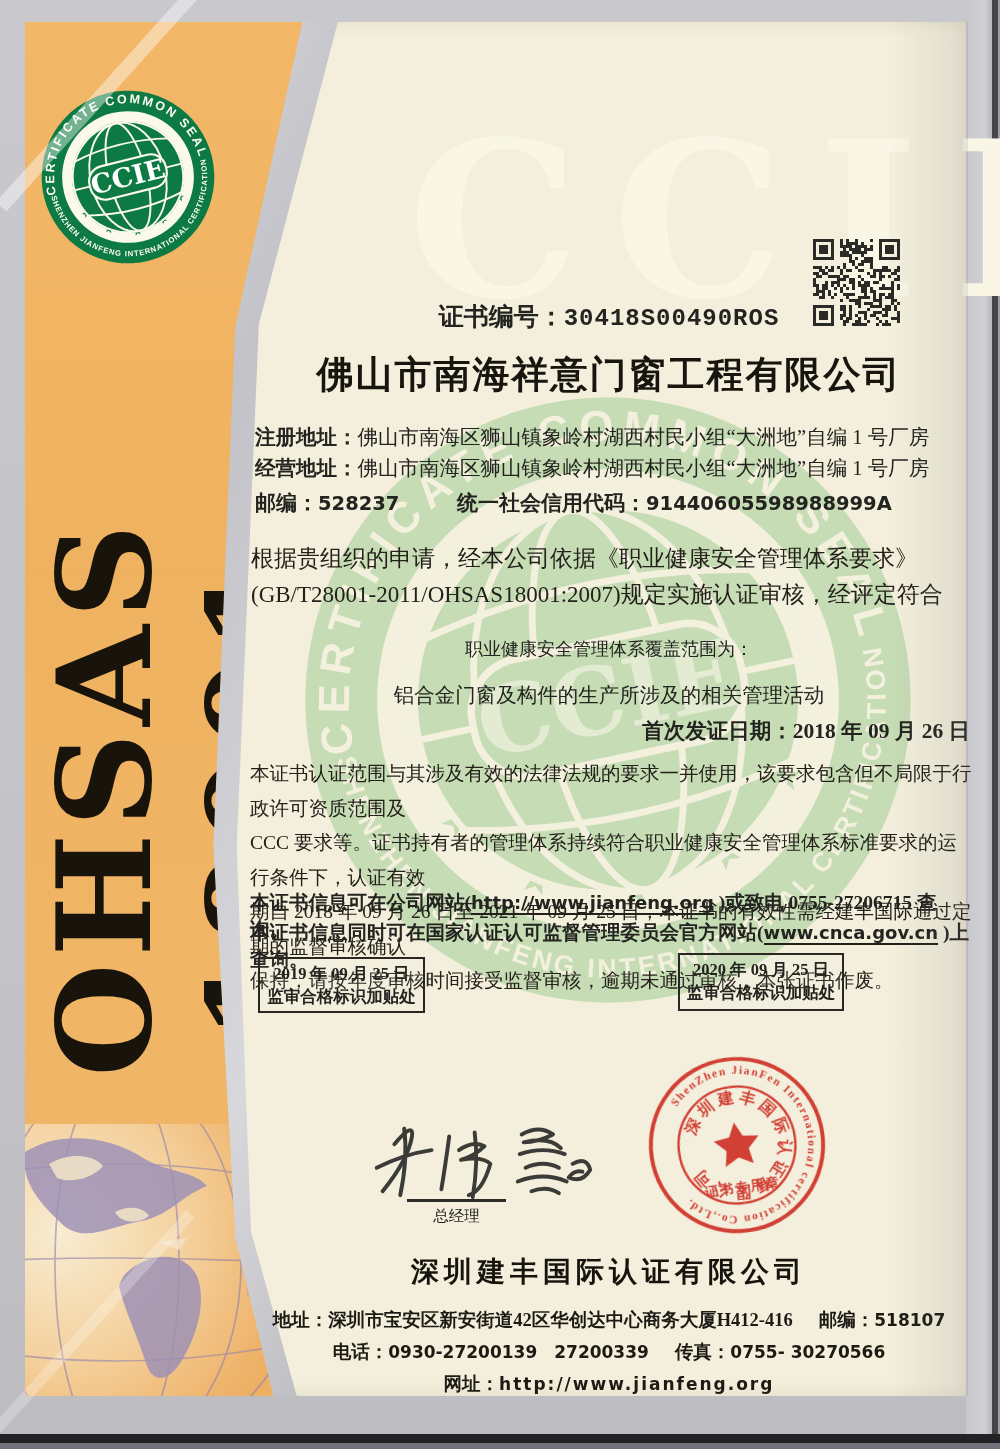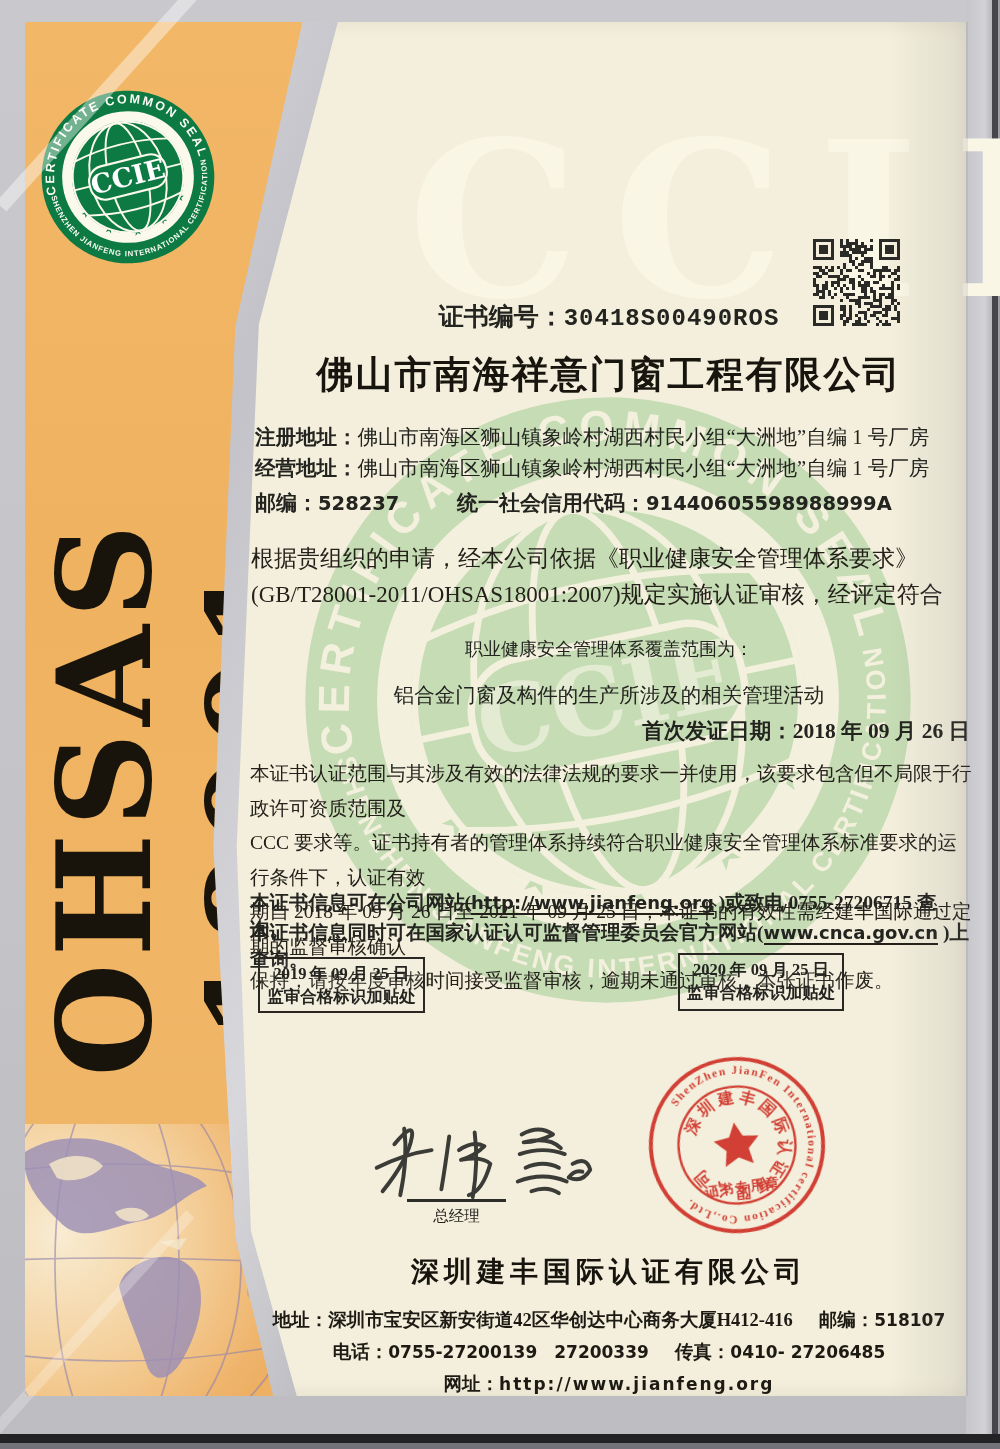--- a/index.html
+++ b/index.html
@@ -560,21 +560,21 @@
   </g>
 </svg>
 <div class="abs sigline"></div>
 <div class="abs role">总经理</div>
 
 <div class="abs issuer-name z2">深圳建丰国际认证有限公司</div>
 <div class="abs frow z2" style="top:1307px;">
   <span>地址：</span><span>深圳市宝安区新安街道42区华创达中心商务大厦H412-416</span><span class="gap"></span><span>邮编：</span><span class="num">518107</span>
 </div>
 <div class="abs frow z2" style="top:1339px;">
-  <span>电话：</span><span class="num">0755-27200139　27200339</span><span class="gap"></span><span>传真：</span><span class="num">0410- 27206485</span>
+  <span>电话：</span><span class="num">0930-27200139　27200339</span><span class="gap"></span><span>传真：</span><span class="num">0755- 30270566</span>
 </div>
 <div class="abs frow z2" style="top:1371px;">
   <span>网址：</span><span class="num weburl">http://www.jianfeng.org</span>
 </div>
 
 <div class="abs scan-shade"></div>
 <div class="abs streak" style="left:-70px;top:40px;width:430px;height:14px;"></div>
 <div class="abs streak" style="left:-60px;top:1320px;width:300px;height:11px;opacity:.6;"></div>
 <div class="abs edge-right"></div>
 <div class="abs edge-right-dark"></div>

